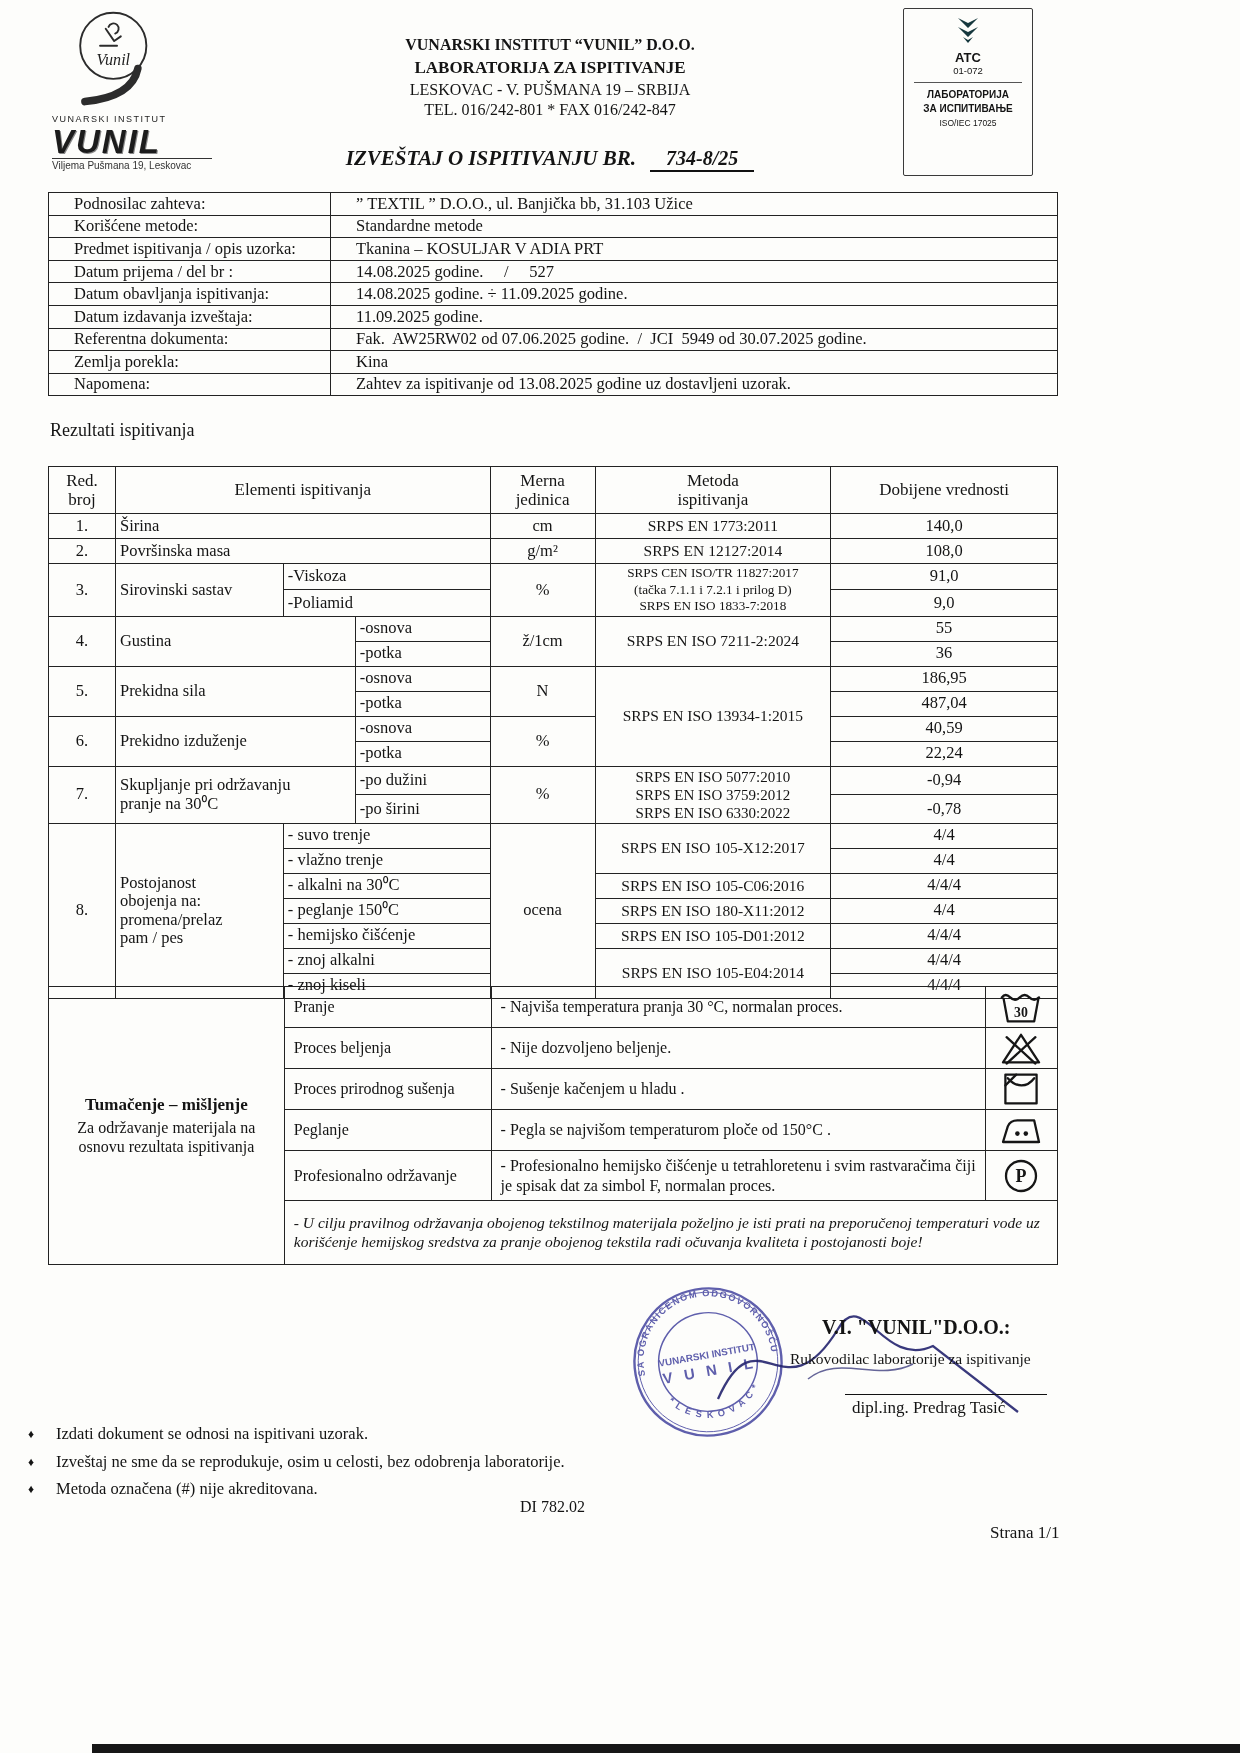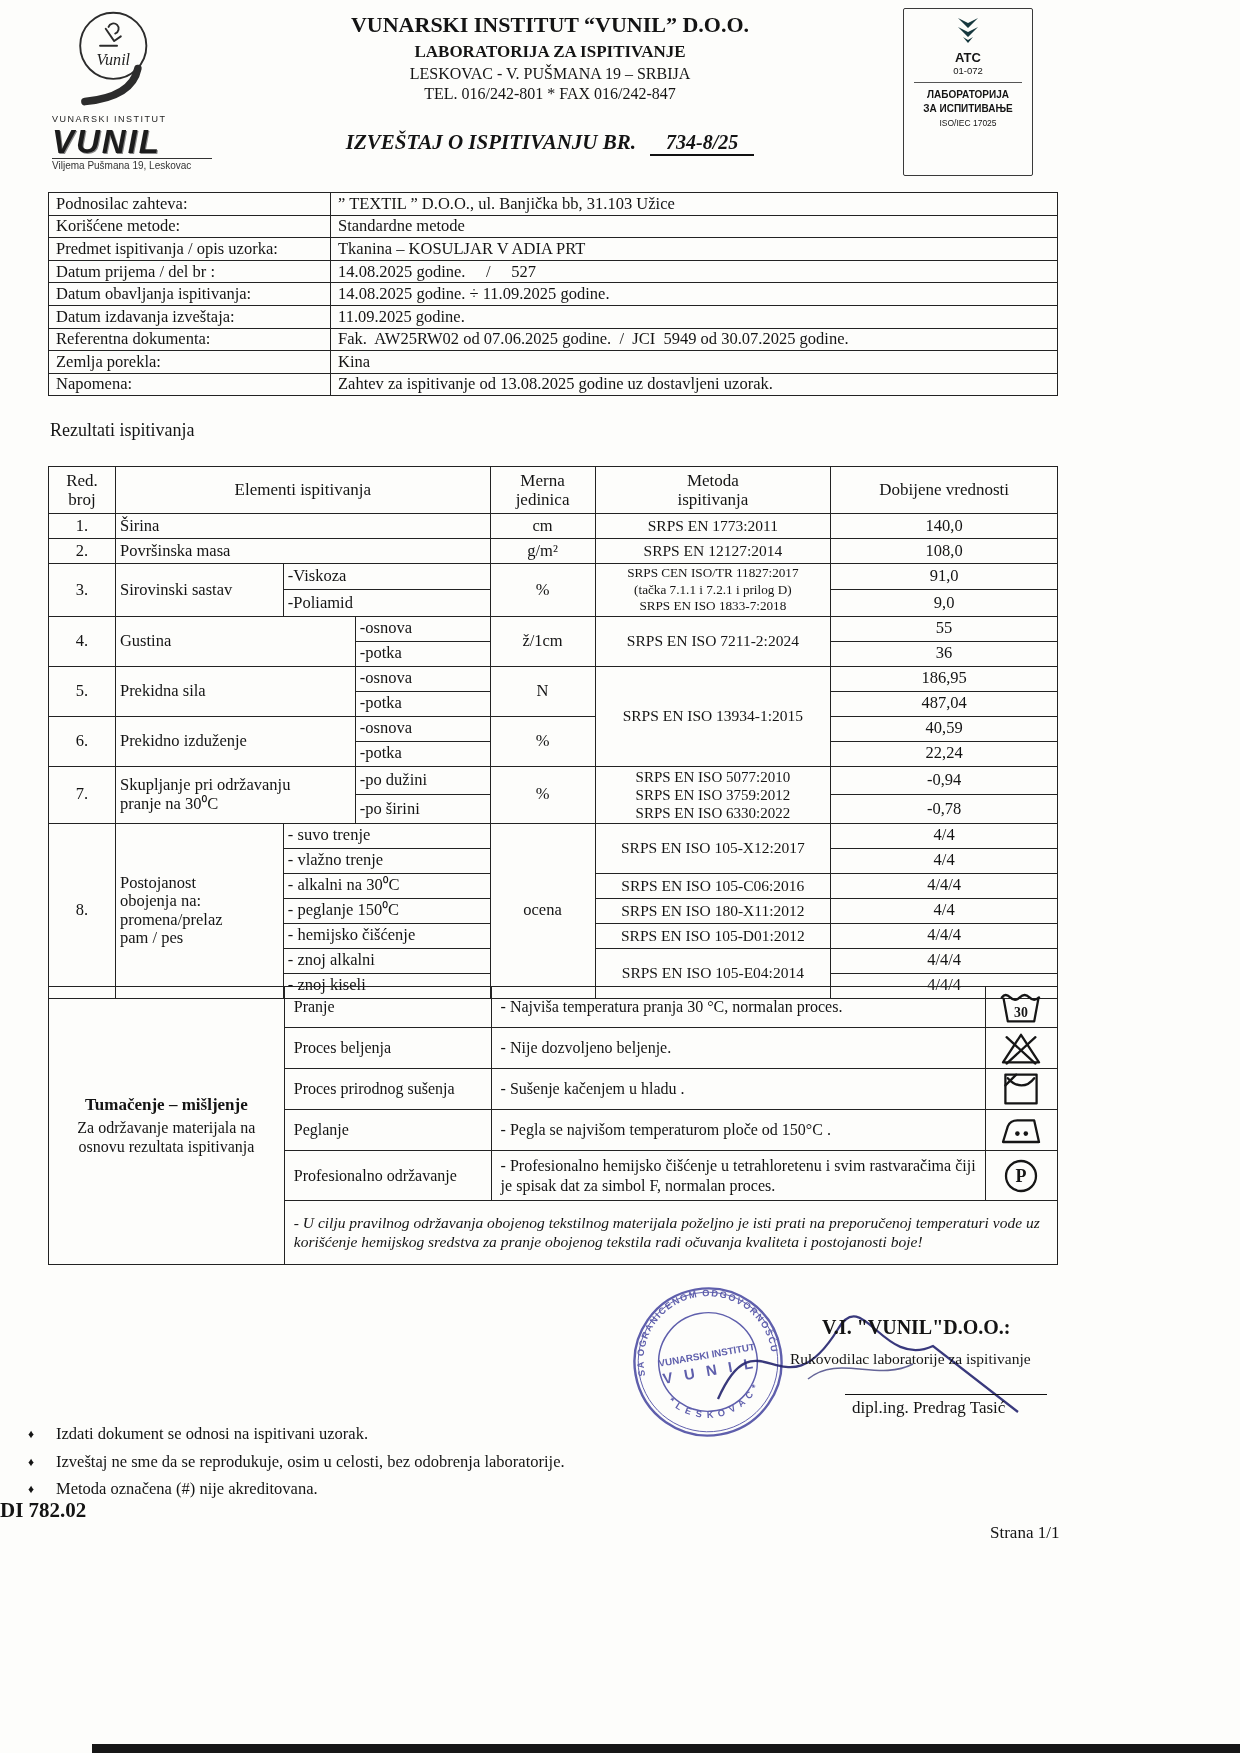--- a/index.html
+++ b/index.html
@@ -12,38 +12,38 @@
   
   .logo-block { position:absolute; left:52px; top:8px; width:210px; text-align:left; }
   .qlogo { width:108px; height:104px; display:block; margin-left:12px; }
   .qtext { font-size:17px; font-style:italic; fill:#222; text-anchor:middle; font-family:"Liberation Serif", serif; }
   .logo-sub1 { font-size:9px; letter-spacing:1.5px; color:#222; font-family:"Liberation Sans", sans-serif; margin-top:2px; }
   .logo-vunil { font-size:33px; font-weight:bold; font-style:italic; letter-spacing:2px; color:#1c1c1c;
     font-family:"Liberation Sans", sans-serif; line-height:1; margin-top:1px;
     text-shadow:1px 1px 0 #888; }
   .logo-sub3 { font-size:10px; color:#333; border-top:1.5px solid #333; width:160px; padding-top:1px; font-family:"Liberation Sans", sans-serif; }
   .hdr-center { position:absolute; left:270px; top:12px; width:560px; text-align:center; }
-  .inst { font-size:22px; font-weight:bold; }
+  .inst { font-size:16px; font-weight:bold;margin-top:24px; }
   .lab  { font-size:17px; font-weight:bold; margin-top:4px; }
   .addr { font-size:16px; margin-top:3px; }
   .tel  { font-size:16px; margin-top:2px; }
   .title-row { margin-top:27px; white-space:nowrap; }
   .rpt-title { font-size:21px; font-weight:bold; font-style:italic; }
   .rpt-num { font-size:20px; font-weight:bold; font-style:italic; border-bottom:2.2px solid #111; padding:0 16px 1px 16px; margin-left:10px; }
   .cert-box { position:absolute; left:903px; top:8px; width:130px; height:168px;
     border:1.6px solid #3a3a3a; border-radius:2px; text-align:center; padding-top:8px; }
   .atc-svg { width:30px; height:28px; }
   .atc { font-size:13px; font-weight:bold; font-family:"Liberation Sans", sans-serif; margin-top:1px; }
   .atc-no { font-size:9.5px; font-family:"Liberation Sans", sans-serif; }
   .cert-div { border-top:1.2px solid #555; margin:6px 10px 5px 10px; }
   .cyr { font-size:10px; font-weight:bold; font-family:"Liberation Sans", sans-serif; line-height:1.35; }
   .iso { font-size:8.5px; font-family:"Liberation Sans", sans-serif; margin-top:3px; }
   
   .info-table { position:absolute; top:192px; left:48px; width:1010px; border-collapse:collapse; font-size:16.5px; }
-  .info-table td { border:1.7px solid #232323; height:22.6px; padding:0 7px; vertical-align:middle; line-height:1.1; }
+  .info-table td { border:1.7px solid #232323; height:22.6px; padding:0 25px; vertical-align:middle; line-height:1.1; }
   .info-table td.lbl { width:282px; }
   
   .section-title { position:absolute; top:420px; left:50px; font-size:18px; }
   table.res-table { position:absolute; top:466px; left:48px; width:1010px; border-collapse:collapse; font-size:16.5px; text-align:center; }
   .res-table th, .res-table td { border:1.7px solid #232323; padding:1px 4px; line-height:1.12; vertical-align:middle; }
   .res-table thead th { height:47px; font-weight:normal; font-size:17px;text-align:center; }
   .res-table td { height:25px; }
   .c-el, .c-sub { text-align:left; padding-left:10px; }
   .c-met { font-size:15.5px; }
   .c-met.small { font-size:13.2px; line-height:1.25; }
@@ -75,21 +75,21 @@
   .st-c2 { font-size:16px; font-weight:bold; fill:#4a4aa2; text-anchor:middle; letter-spacing:4px; font-family:"Liberation Sans", sans-serif; }
   .sig-company { position:absolute; left:822px; top:34px; font-size:20px; font-weight:bold; }
   .sig-role { position:absolute; left:790px; top:68px; font-size:15.5px; }
   .sig-line { position:absolute; left:845px; top:112px; width:202px; border-top:1.8px solid #111; }
   .sig-name { position:absolute; left:852px; top:116px; font-size:17px; }
   .squiggle { position:absolute; left:688px; top:2px; width:340px; height:150px; }
   
   .footer-notes { position:absolute; top:1424px; left:28px; font-size:16.5px; }
   .fnote { margin-bottom:7px; line-height:1.25; }
   .fnote .dia { display:inline-block; width:28px; font-size:12px; vertical-align:1px; }
-  .di { position:absolute; top:1498px; left:0; width:1105px; font-size:21px; font-weight:bold; }
+  .di { position:absolute; top:1498px; left:0; width:1105px; text-align:center; font-size:16px; font-weight:normal; }
   .page-num { position:absolute; top:1523px; left:990px; font-size:17px; }
   .scan-bar { position:absolute; bottom:0; left:92px; right:0; height:9px; background:#171717; }
 </style>
 </head>
 <body>
 
 <div class="page">
 
   <div class="logo-block">
     <svg class="qlogo" viewBox="0 0 110 110">

